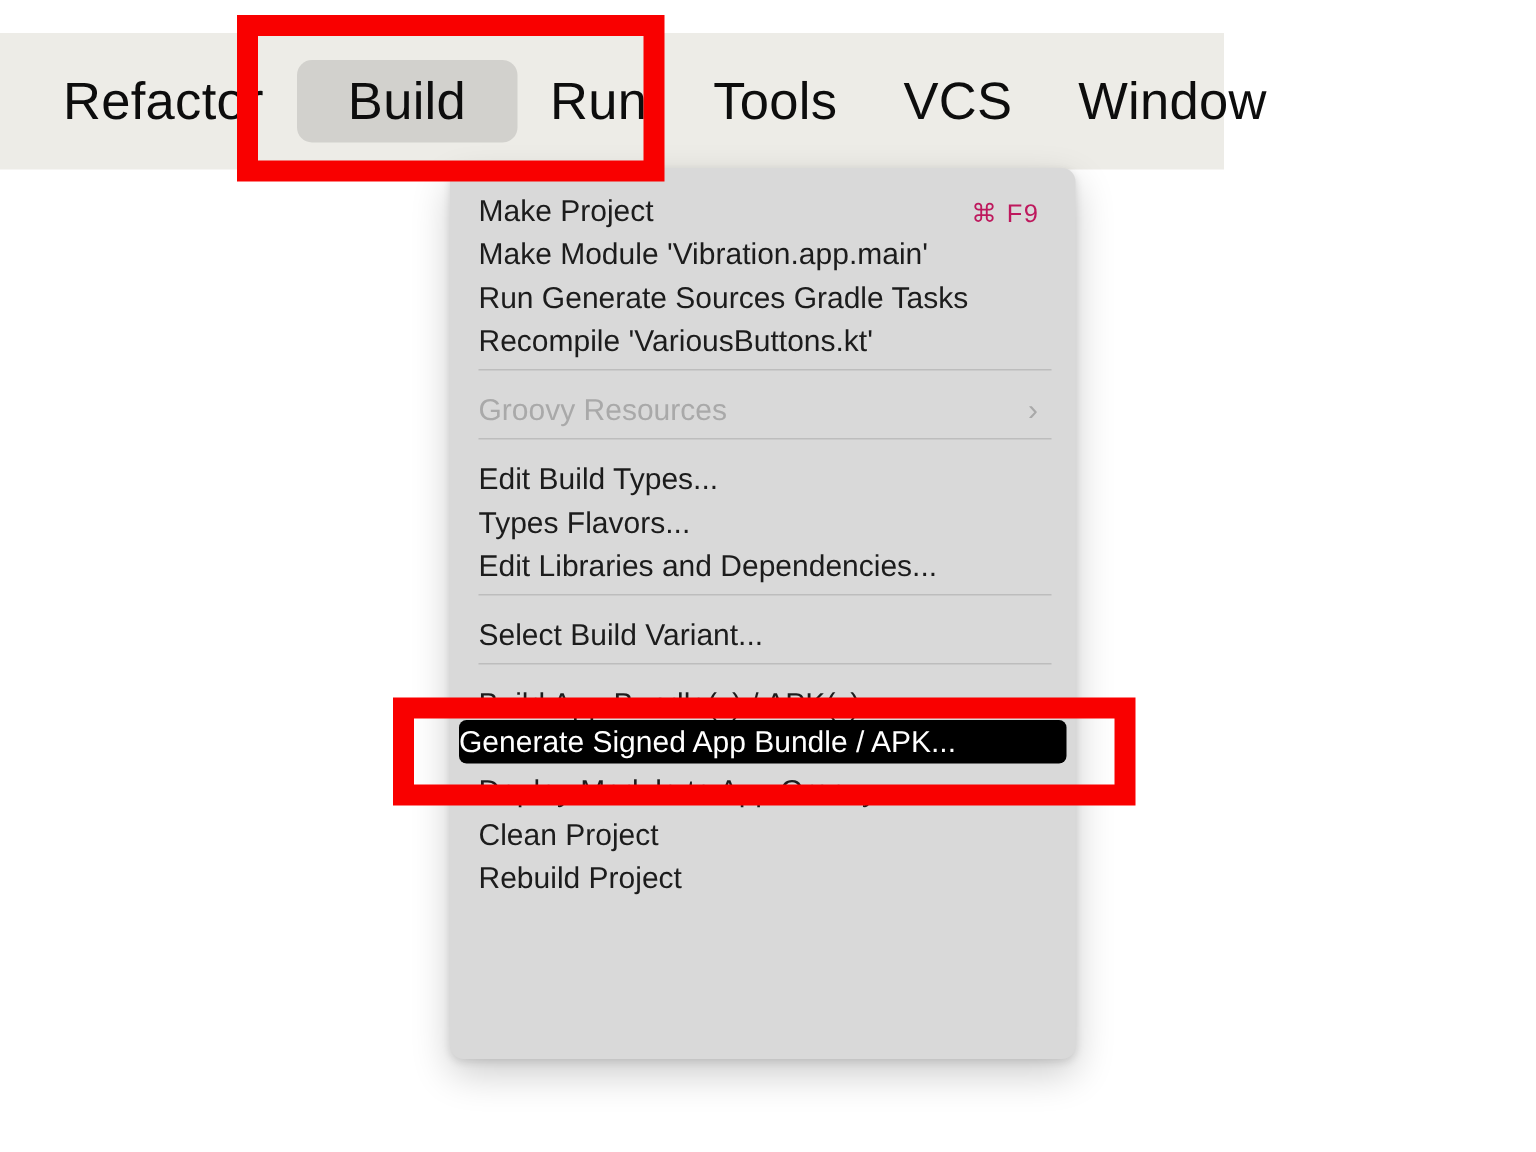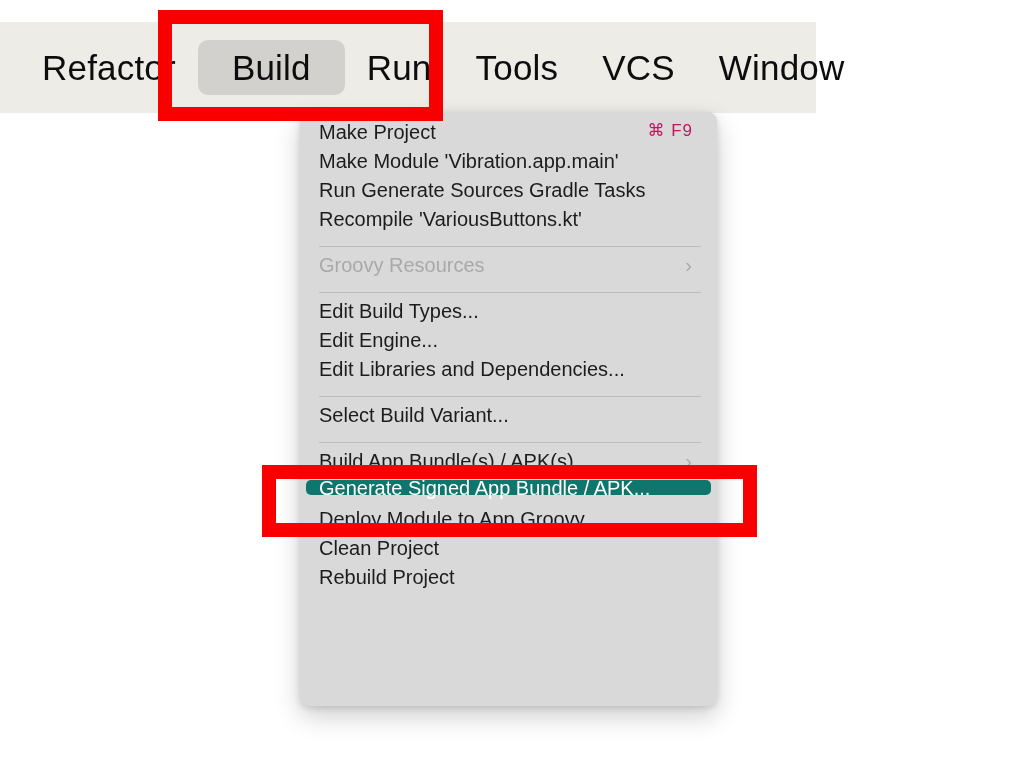--- a/index.html
+++ b/index.html
@@ -57,46 +57,45 @@
     border-radius: 9px;
     box-shadow: 0 10px 26px rgba(0,0,0,0.20), 0 2px 6px rgba(0,0,0,0.12);
     box-sizing: border-box;
     padding: 10px 0 12px 0;
     overflow: hidden;
   }
   .menu-row {
     position: relative;
     height: 29px;
     display: flex;
-    align-items: flex-start;
+    align-items: flex-end;
     padding: 0 10px;
     box-sizing: border-box;
   }
   .menu-label {
     font-size: 20px;
     color: #1c1c1c;
     white-space: nowrap;
     padding-left: 9px;
     line-height: 1;
   }
   .menu-row.disabled .menu-label {
     color: #a9a9a9;
   }
   .menu-row.selected {
     padding: 0 6px;
   }
   .menu-row.selected .hl {
-    background: #0f766e;
+    background: #000000;
     border-radius: 5px;
     width: 100%;
-    height: 15px;
+    height: 29px;
     display: flex;
     align-items: center;
     box-sizing: border-box;
-    padding-left: 13px;
   }
   .menu-row.selected .menu-label {
     color: #ffffff;
     padding-left: 0;
   }
   .shortcut {
     margin-left: auto;
     font-size: 17px;
     color: #be185d;
     padding-right: 14px;
@@ -165,21 +164,21 @@
     <div class="separator"></div>
     <div class="menu-row disabled">
       <span class="menu-label">Groovy Resources</span>
       <span class="submenu-arrow">›</span>
     </div>
     <div class="separator"></div>
     <div class="menu-row">
       <span class="menu-label">Edit Build Types...</span>
     </div>
     <div class="menu-row">
-      <span class="menu-label">Edit Engine...</span>
+      <span class="menu-label">Types Flavors...</span>
     </div>
     <div class="menu-row">
       <span class="menu-label">Edit Libraries and Dependencies...</span>
     </div>
     <div class="separator"></div>
     <div class="menu-row">
       <span class="menu-label">Select Build Variant...</span>
     </div>
     <div class="separator"></div>
     <div class="menu-row">

